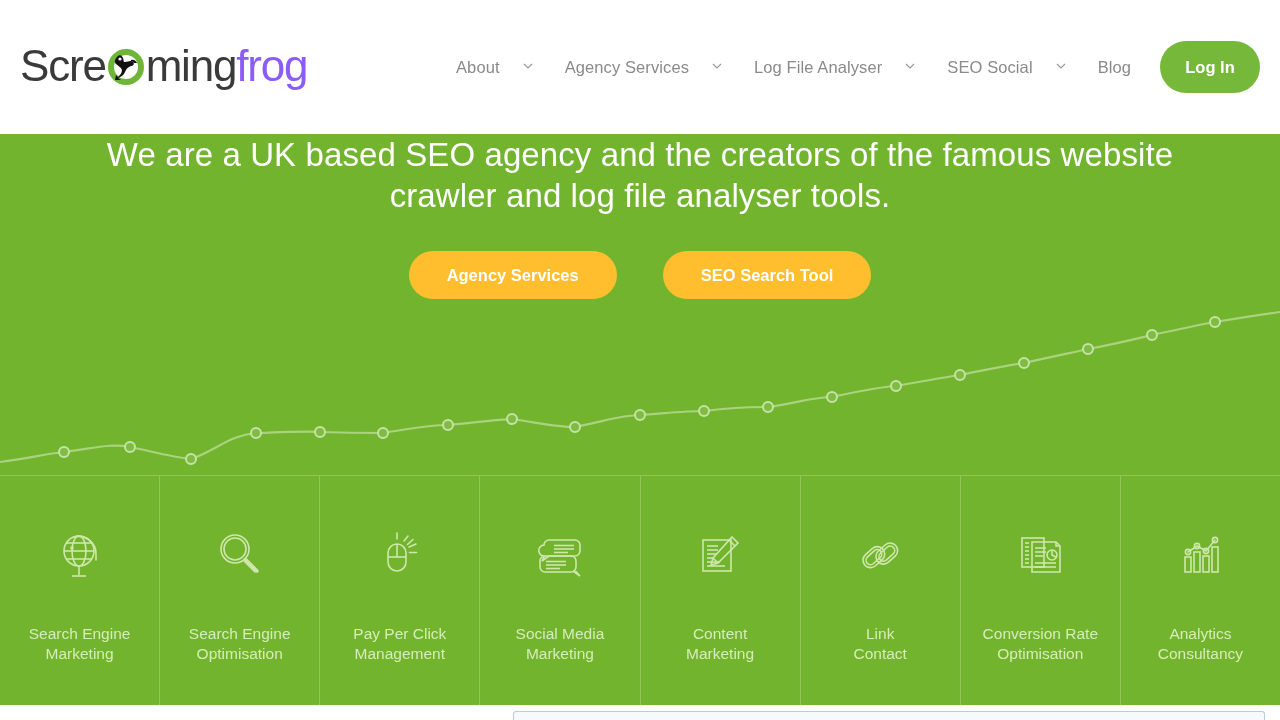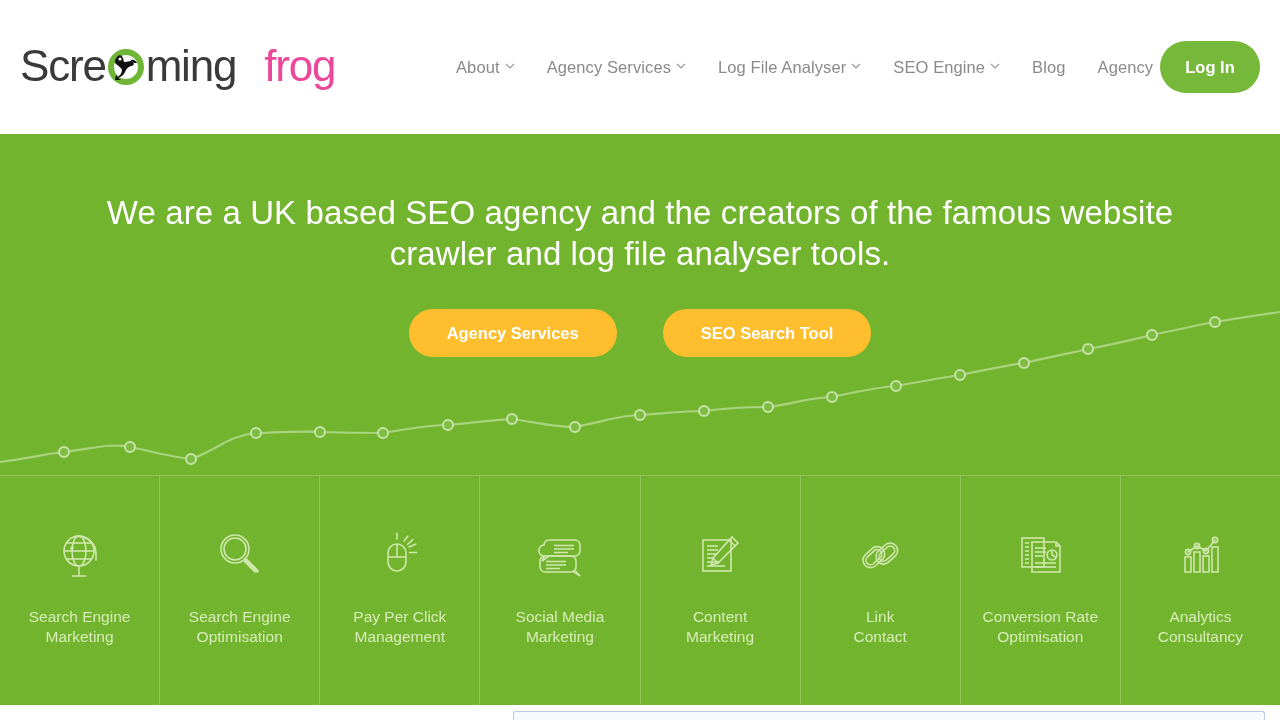--- a/index.html
+++ b/index.html
@@ -22,30 +22,30 @@
   .logo {
     position: absolute; left: 20px; top: 40px;
     height: 52px; display: flex; align-items: center;
   }
   .logo-text {
     font-size: 44px; font-weight: 400; letter-spacing: -1.2px;
     line-height: 1; white-space: nowrap;
     display: flex; align-items: center;
   }
   .logo-dark { color: #3a3a3a; }
-  .logo-green { color: #ec4899; padding-left: 28px; }
+  .logo-green { color: #8b5cf6; }
   .logo-o { position: relative; display: inline-block; width: 40px; height: 42px; vertical-align: middle; }
   .logo-o svg { position: absolute; left: 0; top: 2px; }
 
   .nav {
     position: absolute; left: 440px; top: 0; height: 134px;
     display: flex; align-items: center; gap: 0;
   }
   .nav-item {
-    display: flex; align-items: center; gap: 5px;
+    display: flex; align-items: center; gap: 23px;
     color: #8a8a8a; font-size: 16.5px; letter-spacing: .1px;
     padding: 0 16px; cursor: pointer; white-space: nowrap;
   }
   .chev { display: inline-block; width: 10px; height: 10px; position: relative; top: -1px; }
   .chev svg { display:block; }
 
   .login-btn {
     position: absolute; right: 20px; top: 41px;
     width: 100px; height: 52px; border-radius: 26px;
     background: #76b83a; color: #ffffff;
@@ -54,21 +54,21 @@
     font-family: "Liberation Sans", sans-serif;
   }
 
   
   .hero {
     position: absolute; top: 134px; left: 0;
     width: 1280px; height: 341px;
     background: #72b42e; overflow: hidden;
   }
   .hero-chart { position: absolute; left: 0; bottom: 0; width: 1280px; height: 230px; }
-  .hero-inner { position: relative; z-index: 2; width: 1280px; padding-top: 58px; text-align: center; }
+  .hero-inner { position: relative; z-index: 2; width: 1280px; text-align: center; }
   .hero-title {
     color: #ffffff; font-size: 33px; font-weight: 400;
     line-height: 41px; max-width: 1070px; margin: 0 auto;
     letter-spacing: .1px;
   }
   .hero-buttons {
     margin-top: 35px; display: flex; justify-content: center; gap: 46px;
   }
   .cta {
     background: #febe2e; color: #ffffff; border: none;
@@ -93,21 +93,21 @@
     align-items: center; justify-content: flex-start;
     cursor: pointer; position: relative;
   }
   .svc:last-child { border-right: none; }
   .svc-icon {
     margin-top: 48px; width: 62px; height: 62px;
     display: flex; align-items: center; justify-content: center;
   }
   .svc-icon svg { display: block; }
   .svc-label {
-    margin-top: 21px; text-align: center;
+    margin-top: 38px; text-align: center;
     color: #d7ecb8; font-size: 15.5px; line-height: 20px;
     padding: 0 6px; white-space: pre-line;
   }
 
   
   .bottom-strip {
     position: absolute; top: 705px; left: 0;
     width: 1280px; height: 15px; background: #ffffff;
   }
   .bottom-box {
@@ -163,21 +163,21 @@
       </div>
       <div class="nav-item">
         <span>Log File Analyser</span>
         <span class="chev">
           <svg width="10" height="10" viewBox="0 0 10 10">
               <path d="M1 3 L5 7 L9 3" fill="none" stroke="#9a9a9a" stroke-width="1.2"></path>
             </svg>
         </span>
       </div>
       <div class="nav-item">
-        <span>SEO Engine</span>
+        <span>SEO Social</span>
         <span class="chev">
           <svg width="10" height="10" viewBox="0 0 10 10">
               <path d="M1 3 L5 7 L9 3" fill="none" stroke="#9a9a9a" stroke-width="1.2"></path>
             </svg>
         </span>
       </div>
       <div class="nav-item">
         <span>Blog</span>
       </div>
       <div class="nav-item">

